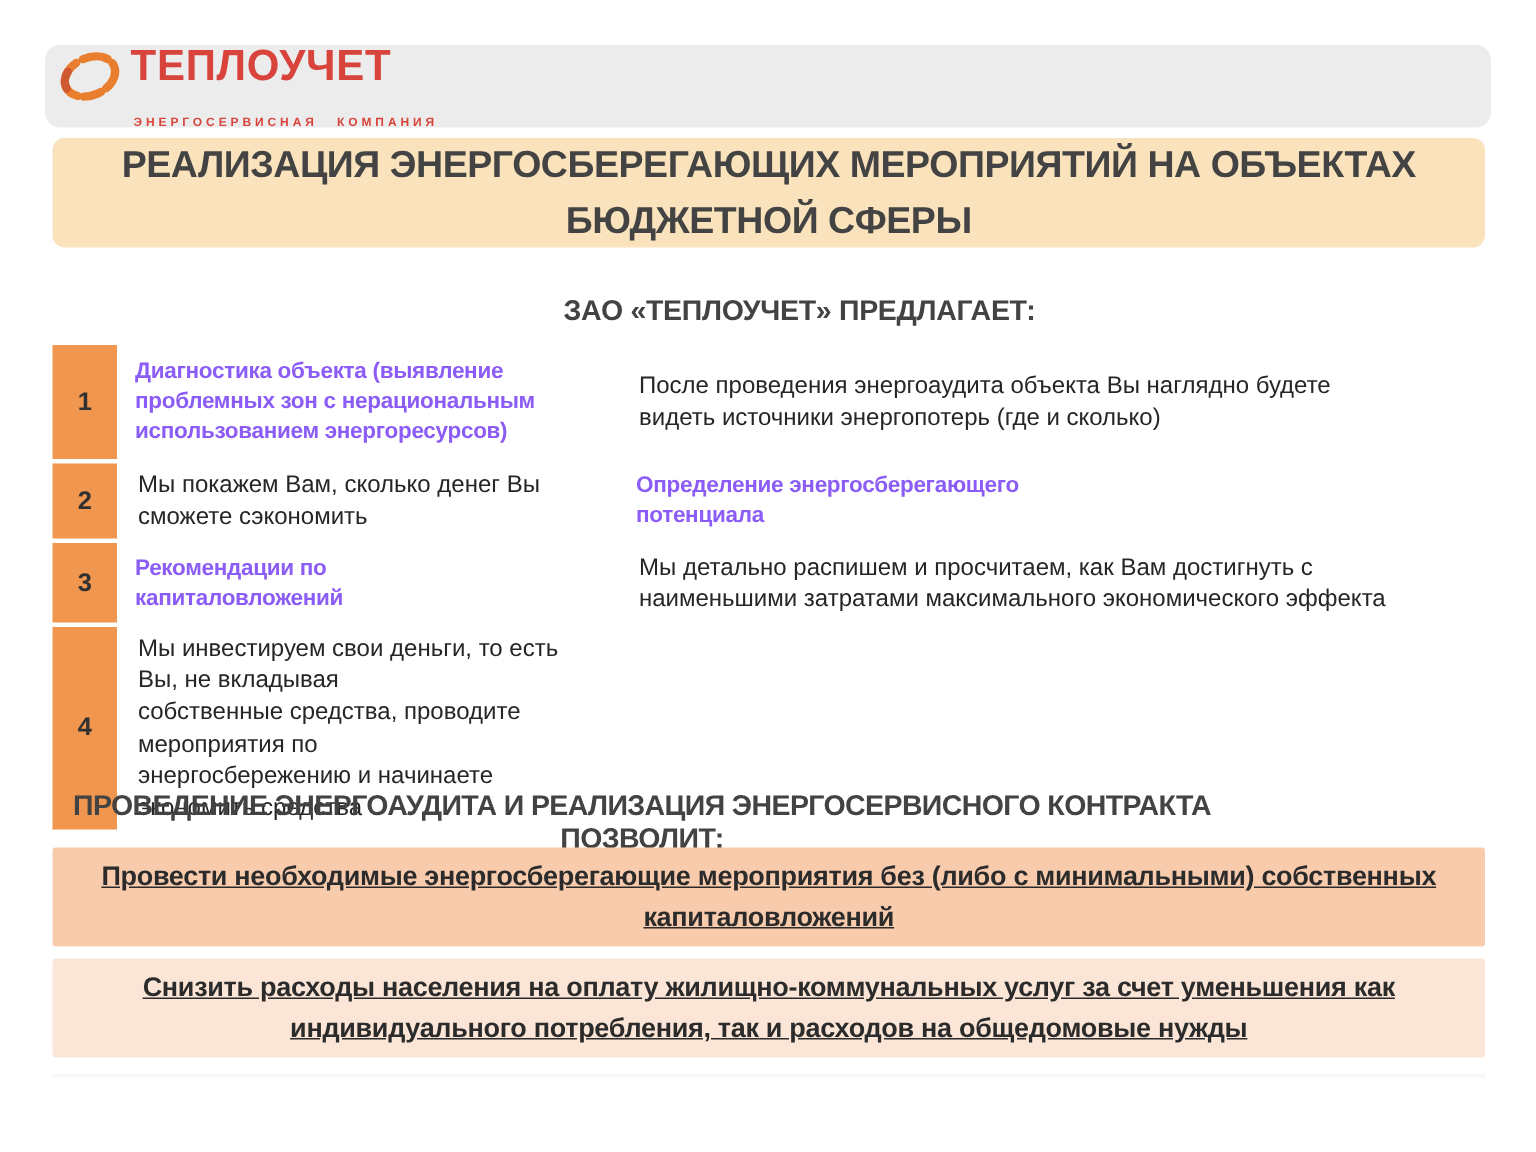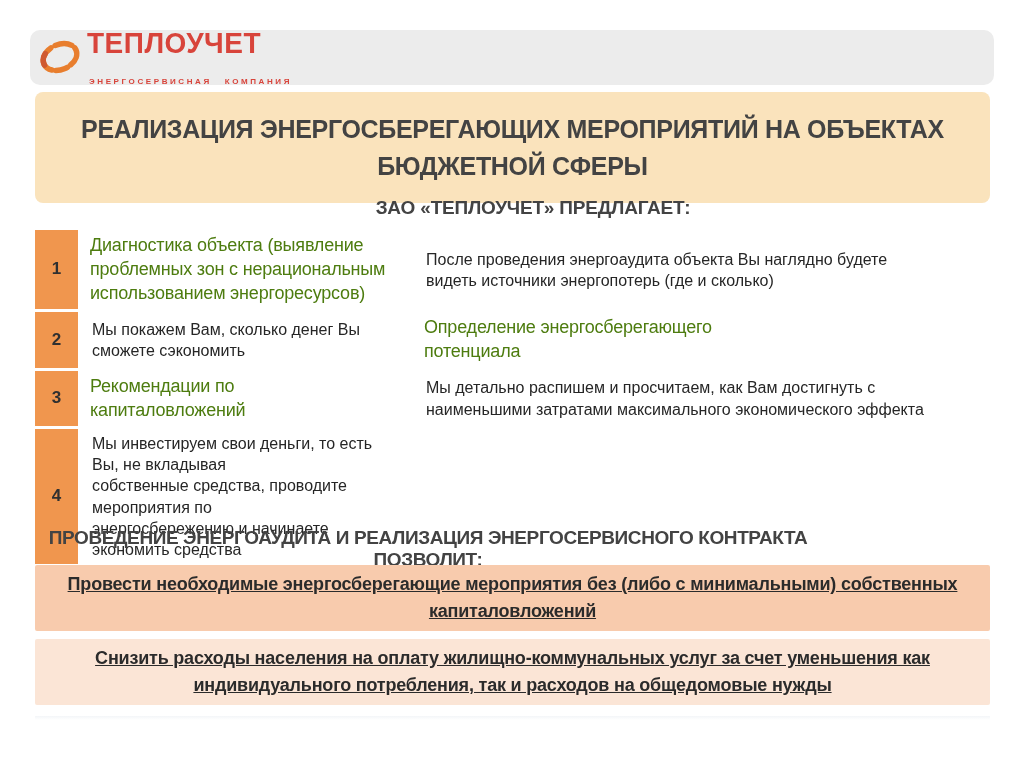--- a/index.html
+++ b/index.html
@@ -12,36 +12,36 @@
   .abs{position:absolute;}
 
   
   .logo-bar{
     left:30px;top:30px;width:964px;height:55px;
     background:var(--bar-gray);
     border-radius:10px;
     display:flex;align-items:center;
     padding-left:7px;box-sizing:border-box;
   }
-  .logo{display:flex;align-items:center;gap:4px;}
+  .logo{display:flex;gap:4px;}
   .logo-icon{width:46px;height:44px;flex:0 0 auto;}
   .logo-text{display:flex;flex-direction:column;line-height:1;}
   .logo-name{
     font-weight:bold;font-size:28px;letter-spacing:0.5px;
     color:var(--brand-red);
     transform:scaleY(1.04);
   }
   .logo-tagline{
     font-weight:bold;font-size:8px;letter-spacing:2.6px;word-spacing:8px;
     color:var(--brand-red);margin-top:20px;padding-left:2px;
   }
 
   
   .title-box{
-    left:35px;top:92px;width:955px;height:111px;
+    left:35px;top:92px;width:955px;height:73px;
     background:var(--title-bg);
     border-radius:8px;
     display:flex;align-items:center;justify-content:center;text-align:center;
     box-sizing:border-box;padding:0 30px;
   }
   .title-box h1{
     margin:0;font-size:25px;font-weight:bold;line-height:1.45;
     color:var(--head-dark);letter-spacing:-0.3px;
     white-space:pre-line;
   }
@@ -61,21 +61,21 @@
   .offers .cell{
     display:flex;align-items:center;box-sizing:border-box;
     line-height:1.32;
   }
   .cell-num{
     justify-content:center;
     background:var(--num-bg);
     font-weight:bold;font-size:17px;color:#303030;
   }
   .cell-measure{
-    font-weight:normal;font-size:18px;color:#4d7c0f;
+    font-weight:bold;font-size:15px;color:#8b5cf6;
     padding:4px 8px 4px 9px;white-space:pre-line;letter-spacing:-0.2px;
   }
   .cell-benefit{
     font-size:16px;color:#262626;
     padding:4px 10px 4px 11px;white-space:pre-line;line-height:1.38;
   }
   .rh1{min-height:76px;} .rh2{min-height:48px;}
   .rh3{min-height:53px;} .rh4{min-height:75px;}
 
   

